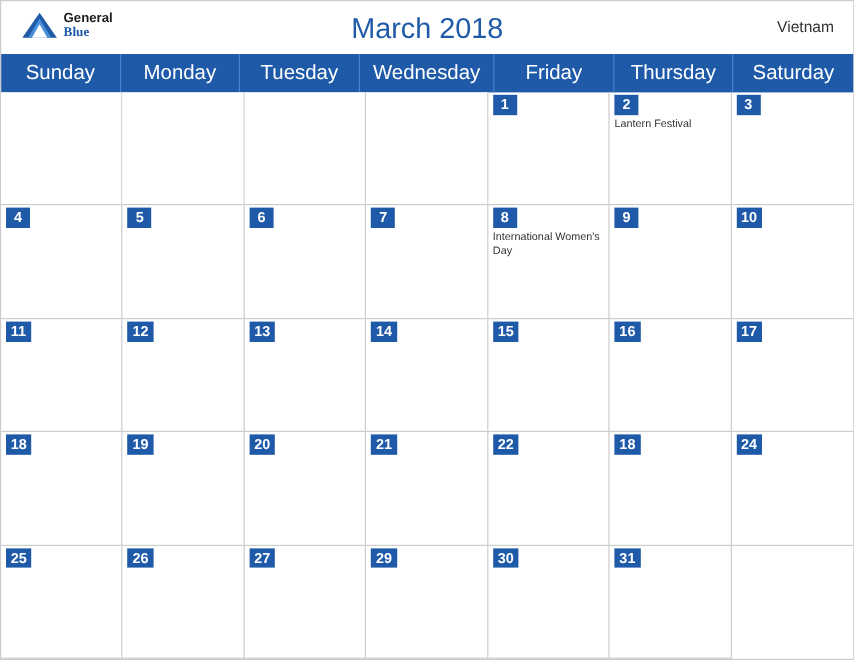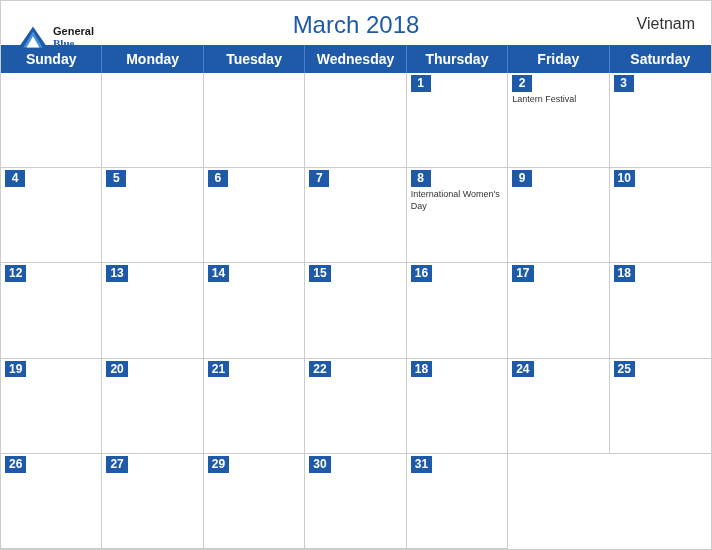--- a/index.html
+++ b/index.html
@@ -28,21 +28,21 @@
       display: flex;
       align-items: center;
       justify-content: center;
       padding: 10px 16px 6px 16px;
       position: relative;
     }
 
     .logo-area {
       position: absolute;
       left: 16px;
-      top: 24px;
+      top: 8px;
       display: flex;
       flex-direction: column;
       align-items: center;
     }
 
     .logo-text-general {
       font-size: 11px;
       font-weight: bold;
       color: #1a1a1a;
       line-height: 1.1;
@@ -77,36 +77,36 @@
       font-weight: normal;
       color: #1e5aa8;
       text-align: center;
       flex: 1;
     }
 
     .country-label {
       position: absolute;
       right: 16px;
       top: 14px;
-      font-size: 16px;
+      font-size: 13px;
       color: #333;
     }
 
     .day-headers {
       display: grid;
       grid-template-columns: repeat(7, 1fr);
       background: #1e5aa8;
     }
 
     .day-header {
       color: #fff;
       text-align: center;
       padding: 6px 11px;
-      font-size: 14px;
-      font-weight: bold;
+      font-size: 17px;
+      font-weight: normal;
       border-right: 1px solid #4a7fd4;
     }
 
     .day-header:last-child {
       border-right: none;
     }
 
     .calendar-grid {
       display: grid;
       grid-template-columns: repeat(7, 1fr);
@@ -173,22 +173,22 @@
     </div>
     <h1 class="month-title">March 2018</h1>
     <span class="country-label">Vietnam</span>
   </div>
 
   <div class="day-headers">
     <div class="day-header">Sunday</div>
     <div class="day-header">Monday</div>
     <div class="day-header">Tuesday</div>
     <div class="day-header">Wednesday</div>
+    <div class="day-header">Friday</div>
     <div class="day-header">Thursday</div>
-    <div class="day-header">Friday</div>
     <div class="day-header">Saturday</div>
   </div>
 
   <div class="calendar-grid" id="calendar-grid">
   <div class="day-cell empty"></div>
       <div class="day-cell empty"></div>
       <div class="day-cell empty"></div>
       <div class="day-cell empty"></div>
       <div class="day-cell">
         <span class="day-number">1</span>
@@ -216,20 +216,23 @@
         <span class="day-number">8</span>
         <span class="event-text">International Women's Day</span>
       </div>
       <div class="day-cell">
         <span class="day-number">9</span>
       </div>
       <div class="day-cell">
         <span class="day-number">10</span>
       </div>
       <div class="day-cell">
+        <span class="day-number">11</span>
+      </div>
+      <div class="day-cell">
         <span class="day-number">12</span>
       </div>
       <div class="day-cell">
         <span class="day-number">13</span>
       </div>
       <div class="day-cell">
         <span class="day-number">14</span>
       </div>
       <div class="day-cell">
         <span class="day-number">15</span>

